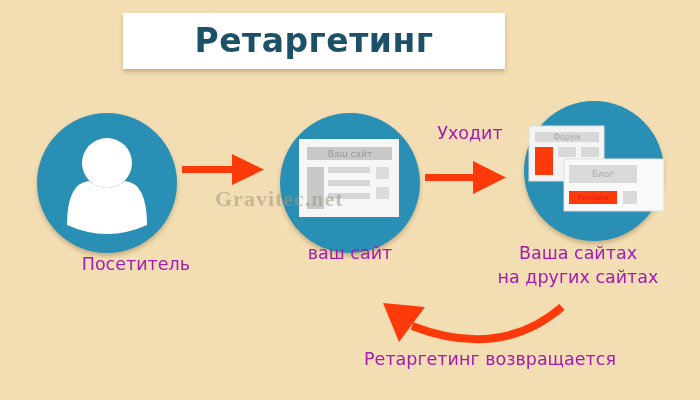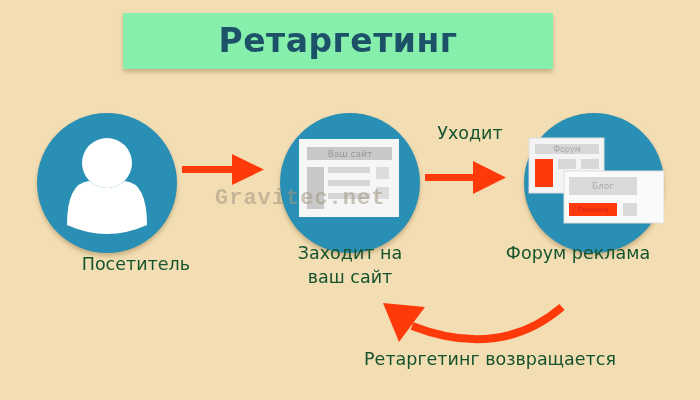--- a/index.html
+++ b/index.html
@@ -1,21 +1,21 @@
 <!DOCTYPE html>
 <html><head>
 <meta charset="utf-8">
 <style>
   html,body{margin:0;padding:0;}
   body{width:700px;height:400px;background:#f3deb4;position:relative;overflow:hidden;font-family:"DejaVu Sans",sans-serif;}
-  .title-box{position:absolute;left:123px;top:13px;width:430px;height:56px;background:#86efac;box-shadow:0 3px 4px rgba(120,90,40,0.35);}
+  .title-box{position:absolute;left:123px;top:13px;width:382px;height:56px;background:#ffffff;box-shadow:0 3px 4px rgba(120,90,40,0.35);}
   .title{position:absolute;left:0;right:0;top:8px;text-align:center;font-family:"DejaVu Sans",sans-serif;font-weight:bold;font-size:33px;color:#1d5168;letter-spacing:0.5px;}
   .circle{position:absolute;width:140px;height:140px;border-radius:50%;background:#2a8fb4;box-shadow:0 3px 4px rgba(120,90,40,0.35);}
-  .label{position:absolute;text-align:center;color:#14532d;font-size:17.5px;line-height:24px;font-family:"DejaVu Sans",sans-serif;}
-  .watermark{position:absolute;left:215px;top:186px;font-family:Liberation Mono, monospace;font-weight:bold;font-size:22px;color:rgba(160,150,130,0.55);letter-spacing:1px;}
+  .label{position:absolute;text-align:center;color:#a21caf;font-size:17.5px;line-height:24px;font-family:"DejaVu Sans",sans-serif;}
+  .watermark{position:absolute;left:215px;top:186px;font-family:Liberation Serif, serif;font-weight:bold;font-size:22px;color:rgba(160,150,130,0.55);letter-spacing:1px;}
   svg{position:absolute;left:0;top:0;}
 </style>
 </head>
 <body>
 
 <div class="title-box">
   <div class="title">Ретаргетинг</div>
 </div>
 
 <div class="circle" style="left:37px;top:113px;">
@@ -33,42 +33,42 @@
     <text x="70" y="44" font-size="9" text-anchor="middle" fill="#999" font-family="DejaVu Sans, sans-serif">Ваш сайт</text>
     <rect x="27" y="54" width="17" height="42" fill="#c8c8c8"></rect>
     <rect x="48" y="54" width="42" height="6" fill="#d6d6d6"></rect>
     <rect x="48" y="67" width="42" height="6" fill="#d6d6d6"></rect>
     <rect x="48" y="80" width="42" height="6" fill="#d6d6d6"></rect>
     <rect x="96" y="54" width="13" height="12" fill="#dcdcdc"></rect>
     <rect x="96" y="74" width="13" height="12" fill="#dcdcdc"></rect>
   </svg>
 </div>
 <div class="label" style="left:260px;top:241px;width:180px;">
-  <div>Заходит на</div>
   <div>ваш сайт</div>
 </div>
 
-<div class="circle" style="left:524px;top:113px;">
+<div class="circle" style="left:524px;top:101px;">
   <svg width="140" height="140">
     <rect x="5" y="25" width="75" height="55" fill="#f4f4f4" stroke="#ddd" stroke-width="1"></rect>
     <rect x="11" y="31" width="64" height="10" fill="#d8d8d8"></rect>
     <text x="43" y="39" font-size="8" text-anchor="middle" fill="#aaa" font-family="DejaVu Sans, sans-serif">Форум</text>
     <rect x="11" y="46" width="18" height="28" fill="#ff3a0a"></rect>
     <rect x="34" y="46" width="18" height="10" fill="#d8d8d8"></rect>
     <rect x="57" y="46" width="18" height="10" fill="#d8d8d8"></rect>
     <rect x="40" y="58" width="100" height="52" fill="#fafafa" stroke="#ddd" stroke-width="1"></rect>
     <rect x="45" y="64" width="68" height="18" fill="#dadada"></rect>
     <text x="79" y="76" font-size="9" text-anchor="middle" fill="#aaa" font-family="DejaVu Sans, sans-serif">Блог</text>
     <rect x="45" y="90" width="48" height="13" fill="#ff3a0a"></rect>
     <text x="69" y="99" font-size="7" text-anchor="middle" fill="#c22" font-family="DejaVu Sans, sans-serif">Реклама</text>
     <rect x="99" y="90" width="14" height="13" fill="#dadada"></rect>
   </svg>
 </div>
 <div class="label" style="left:478px;top:241px;width:200px;">
-  <div>Форум реклама</div>
+  <div>Ваша сайтах</div>
+  <div>на других сайтах</div>
 </div>
 
 <div class="label" style="left:420px;top:121px;width:100px;">Уходит</div>
 
 <svg width="700" height="400">
   <g fill="#ff3a0a">
     <rect x="182" y="166" width="52" height="7"></rect>
     <polygon points="232,154 264,169.5 232,185"></polygon>
   </g>
   <g fill="#ff3a0a">

